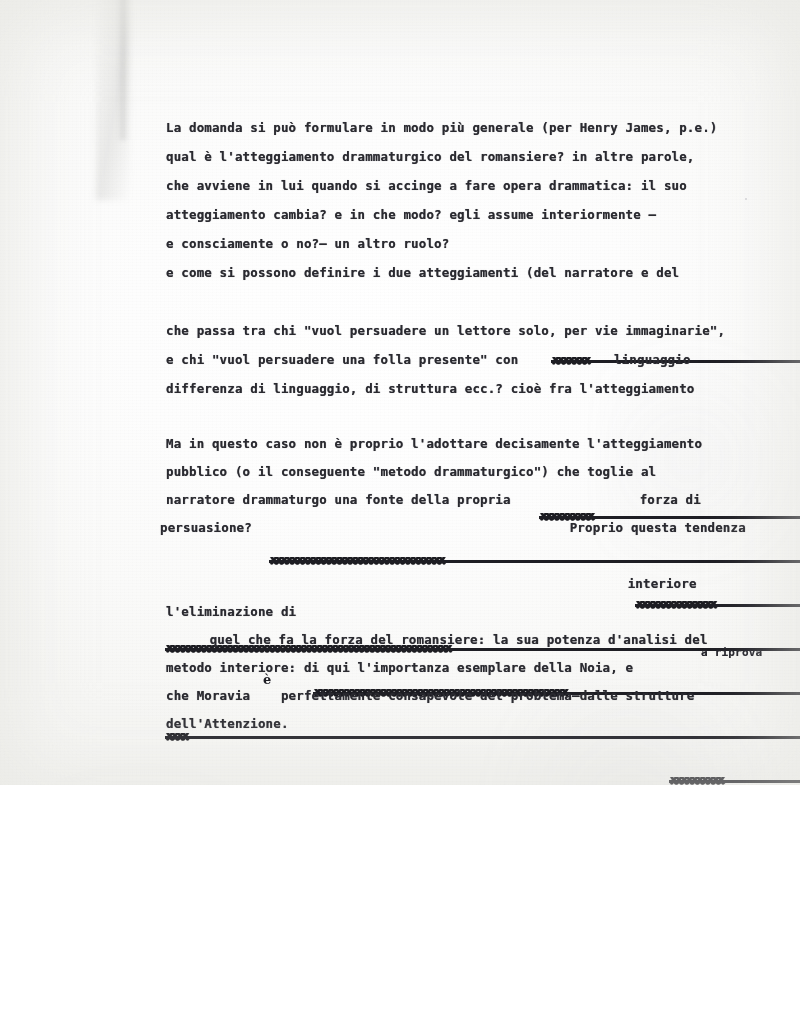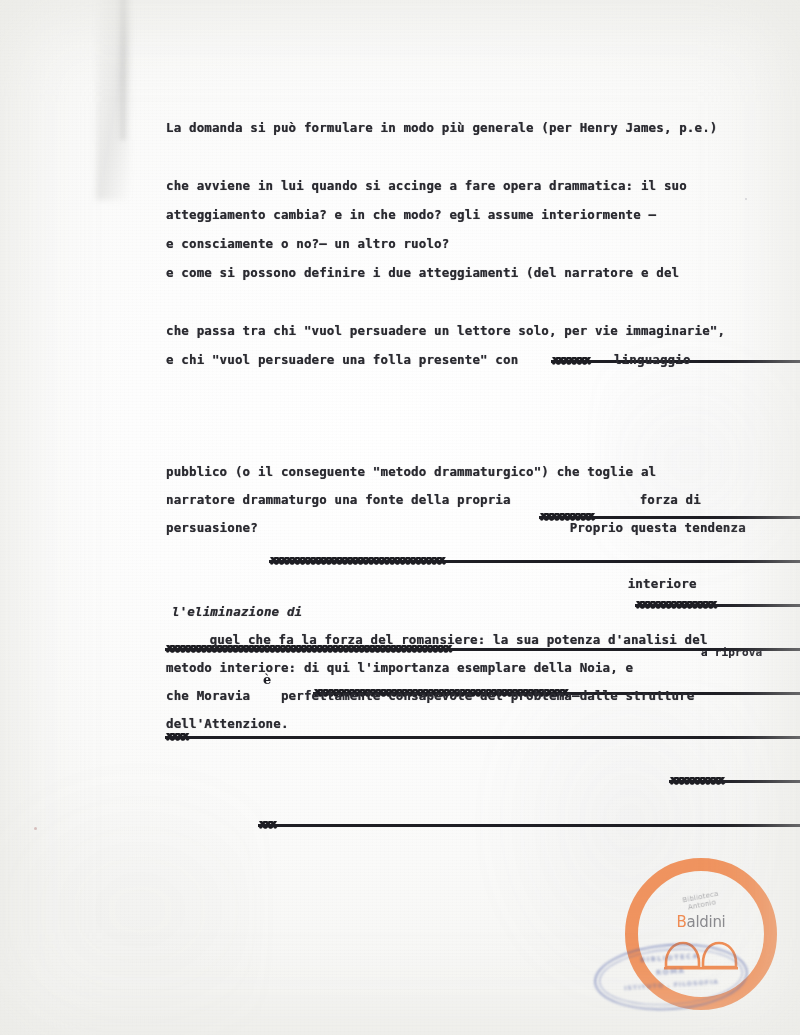--- a/index.html
+++ b/index.html
@@ -5,21 +5,21 @@
 <style>
   html, body {
     margin: 0;
     padding: 0;
     background: #ffffff;
   }
 
   #page {
     position: relative;
     width: 800px;
-    height: 1035px;
+    height: 785px;
     overflow: hidden;
     background: #fdfdfc;
     font-family: "DejaVu Sans Mono", "Liberation Mono", monospace;
   }
 
   
   .paper-base {
     position: absolute;
     inset: 0;
     background:
@@ -243,46 +243,49 @@
   <div class="crease-tl2"></div>
   <div class="shade-a"></div>
   <div class="shade-b"></div>
   <div class="shade-c"></div>
   <div class="speck" style="left:34px;top:827px;width:3px;height:3px;"></div>
   <div class="speck" style="left:745px;top:198px;width:2px;height:2px;background:rgba(150,150,160,.4);"></div>
 
   <div class="typescript">
 
     <div class="tline" style="left:166px;top:120px;">La domanda si può formulare in modo più generale (per Henry James, p.e.)</div>
+    <div class="tline" style="left:166px;top:149px;">qual è l'atteggiamento drammaturgico del romansiere? in altre parole,</div>
     <div class="tline" style="left:166px;top:178px;">che avviene in lui quando si accinge a fare opera drammatica: il suo</div>
     <div class="tline" style="left:166px;top:207px;">atteggiamento cambia? e in che modo? egli assume interiormente –</div>
     <div class="tline" style="left:166px;top:236px;">e consciamente o no?– un altro ruolo?</div>
     <div class="tline" style="left:166px;top:265px;">e come si possono definire i due atteggiamenti (del narratore e del</div>
     <div class="tline" style="left:166px;top:323px;">che passa tra chi "vuol persuadere un lettore solo, per vie immaginarie",</div>
 
     <div class="tline" style="left:166px;top:352px;">e chi "vuol persuadere una folla presente" con </div>
     <div class="tline struck heavy" style="left:552px;top:352px;">xxxxxxx</div>
     <div class="tline" style="left:614px;top:352px;">linguaggio</div>
 
+    <div class="tline" style="left:166px;top:381px;">differenza di linguaggio, di struttura ecc.? cioè fra l'atteggiamento</div>
+    <div class="tline" style="left:166px;top:436px;">Ma in questo caso non è proprio l'adottare decisamente l'atteggiamento</div>
     <div class="tline" style="left:166px;top:464px;">pubblico (o il conseguente "metodo drammaturgico") che toglie al</div>
 
     <div class="tline" style="left:166px;top:492px;">narratore drammaturgo una fonte della propria </div>
     <div class="tline struck heavy" style="left:540px;top:492px;">xxxxxxxxxx</div>
     <div class="tline" style="left:632px;top:492px;"> forza di</div>
 
-    <div class="tline" style="left:166px;top:520px;">persuasione? </div>
+    <div class="tline" style="left:160px;top:520px;">persuasione? </div>
     <div class="tline struck heavy" style="left:270px;top:520px;">xxxxxxxxxxxxxxxxxxxxxxxxxxxxxxxxx</div>
     <div class="tline" style="left:562px;top:520px;"> Proprio questa tendenza</div>
 
     <div class="tline struck heavy" style="left:636px;top:548px;">xxxxxxxxxxxxxxx</div>
 
     <div class="tline struck heavy" style="left:166px;top:576px;">xxxxxxxxxxxxxxxxxxxxxxxxxxxxxxxxxxxxxxxxxxxxxxxxxxxxxx</div>
     <div class="tline" style="left:620px;top:576px;"> interiore</div>
 
-    <div class="tline" style="left:172px;top:604px;font-style:italic;">l'eliminazione di </div>
+    <div class="tline" style="left:166px;top:604px;">l'eliminazione di </div>
     <div class="tline struck heavy" style="left:314px;top:604px;">xxxxxxxxxxxxxxxxxxxxxxxxxxxxxxxxxxxxxxxxxxxxxxxx</div>
 
     <div class="tline struck heavy" style="left:166px;top:632px;">xxxx</div>
     <div class="tline" style="left:202px;top:632px;"> quel che fa la forza del romansiere: la sua potenza d'analisi del</div>
 
     <div class="tline" style="left:166px;top:660px;">metodo interiore: di qui l'importanza esemplare della Noia, e </div>
     <div class="tline struck heavy" style="left:670px;top:660px;">xxxxxxxxxx</div>
     <div class="insert-above" style="left:688px;top:646px;">a riprova</div>
 
     <div class="tline" style="left:166px;top:688px;">che Moravia    perfettamente consapevole del problema–dalle strutture</div>

